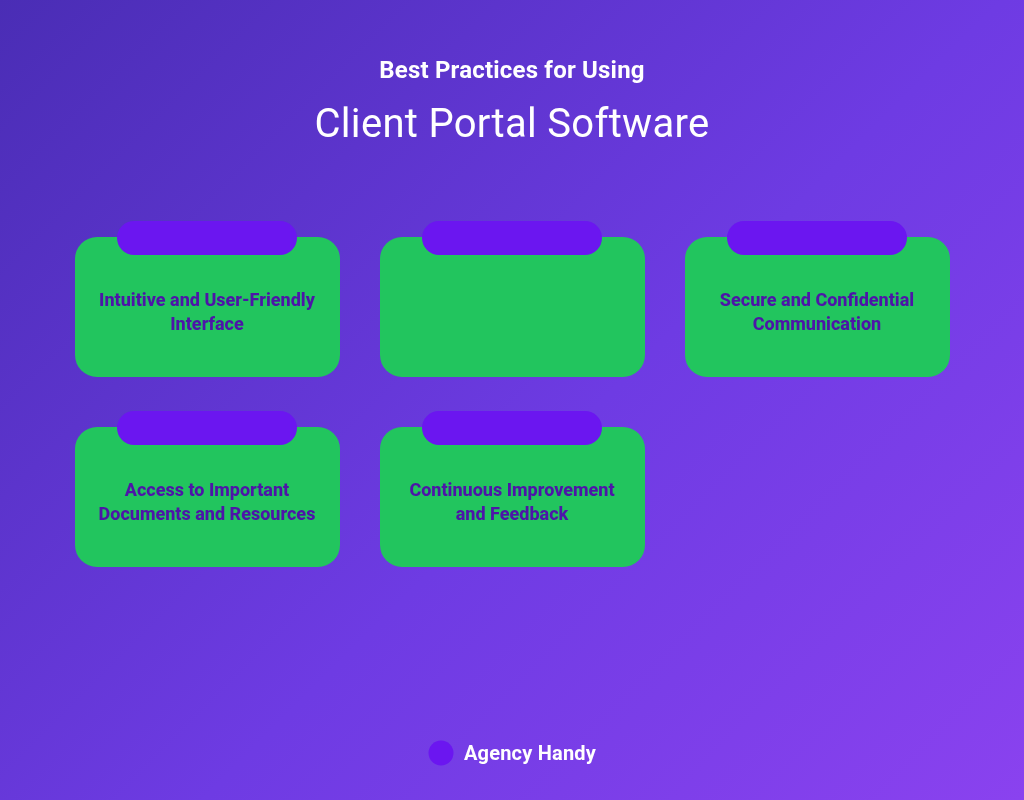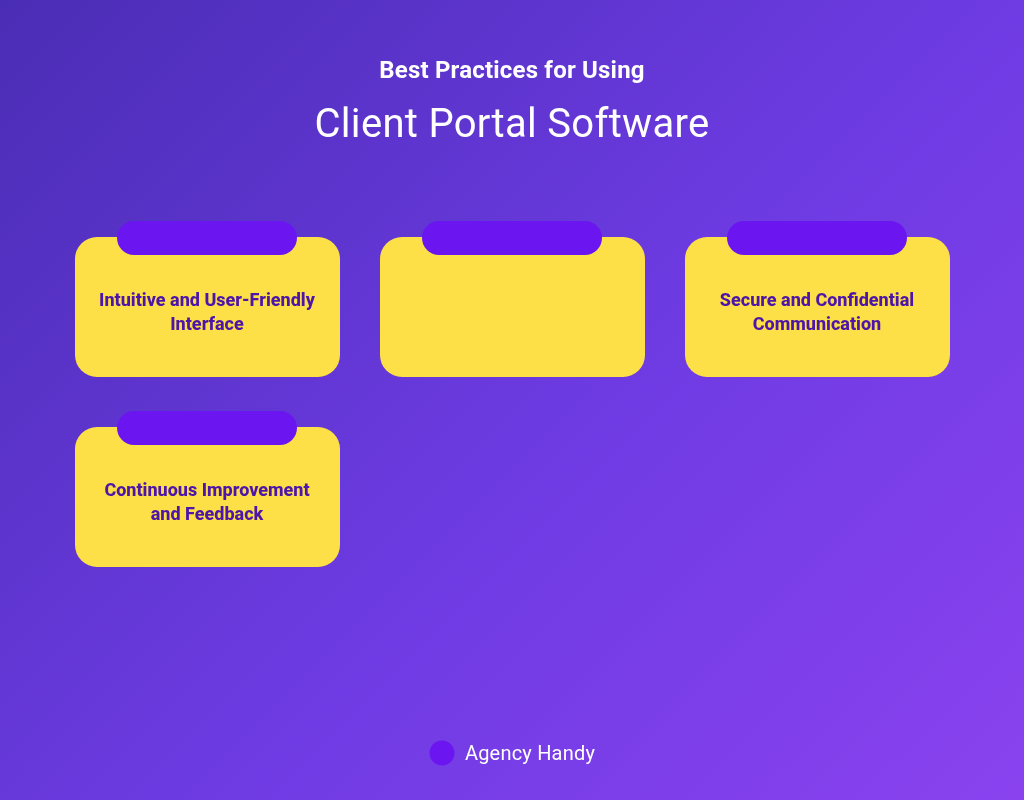--- a/index.html
+++ b/index.html
@@ -32,21 +32,21 @@
   .grid {
     display: grid;
     grid-template-columns: repeat(3, 265px);
     grid-template-rows: repeat(2, auto);
     column-gap: 40px;
     row-gap: 50px;
     justify-content: center;
   }
   .tile {
     position: relative;
-    background: #fde047;
+    background: #22c55e;
     border-radius: 22px;
     padding: 42px 18px 32px;
     min-height: 140px;
     display: flex;
     align-items: center;
     justify-content: center;
     text-align: center;
   }
   .tile .tab {
     position: absolute;
@@ -70,21 +70,21 @@
     left: 0;
     right: 0;
     display: flex;
     align-items: center;
     justify-content: center;
     gap: 10px;
   }
   .footer .brand-text {
     color: #ffffff;
     font-size: 20px;
-    font-weight: 400;
+    font-weight: 700;
     letter-spacing: 0.2px;
   }
   .logo-wrap {
     width: 26px;
     height: 26px;
     position: relative;
     display: block;
   }
 </style>
 </head>
@@ -102,20 +102,24 @@
   </div>
   <div class="tile">
     <div class="tab"></div>
   </div>
   <div class="tile">
     <div class="tab"></div>
     <div class="label">Secure and Confidential Communication</div>
   </div>
   <div class="tile">
     <div class="tab"></div>
+    <div class="label">Access to Important Documents and Resources</div>
+  </div>
+  <div class="tile">
+    <div class="tab"></div>
     <div class="label">Continuous Improvement and Feedback</div>
   </div>
 </div>
 
 <div class="footer">
   <span class="logo-wrap">
     <svg viewBox="0 0 100 100" width="26" height="26">
       <circle cx="50" cy="50" r="48" fill="#6b16f0"></circle>
       <path d="M50 2 A48 48 0 0 1 50 98 A30 30 0 0 0 50 2 Z" fill="#e4dcf8"></path>
       <path d="M50 14 A36 36 0 0 0 50 86 A22 22 0 0 1 50 14 Z" fill="#4a2db5"></path>

